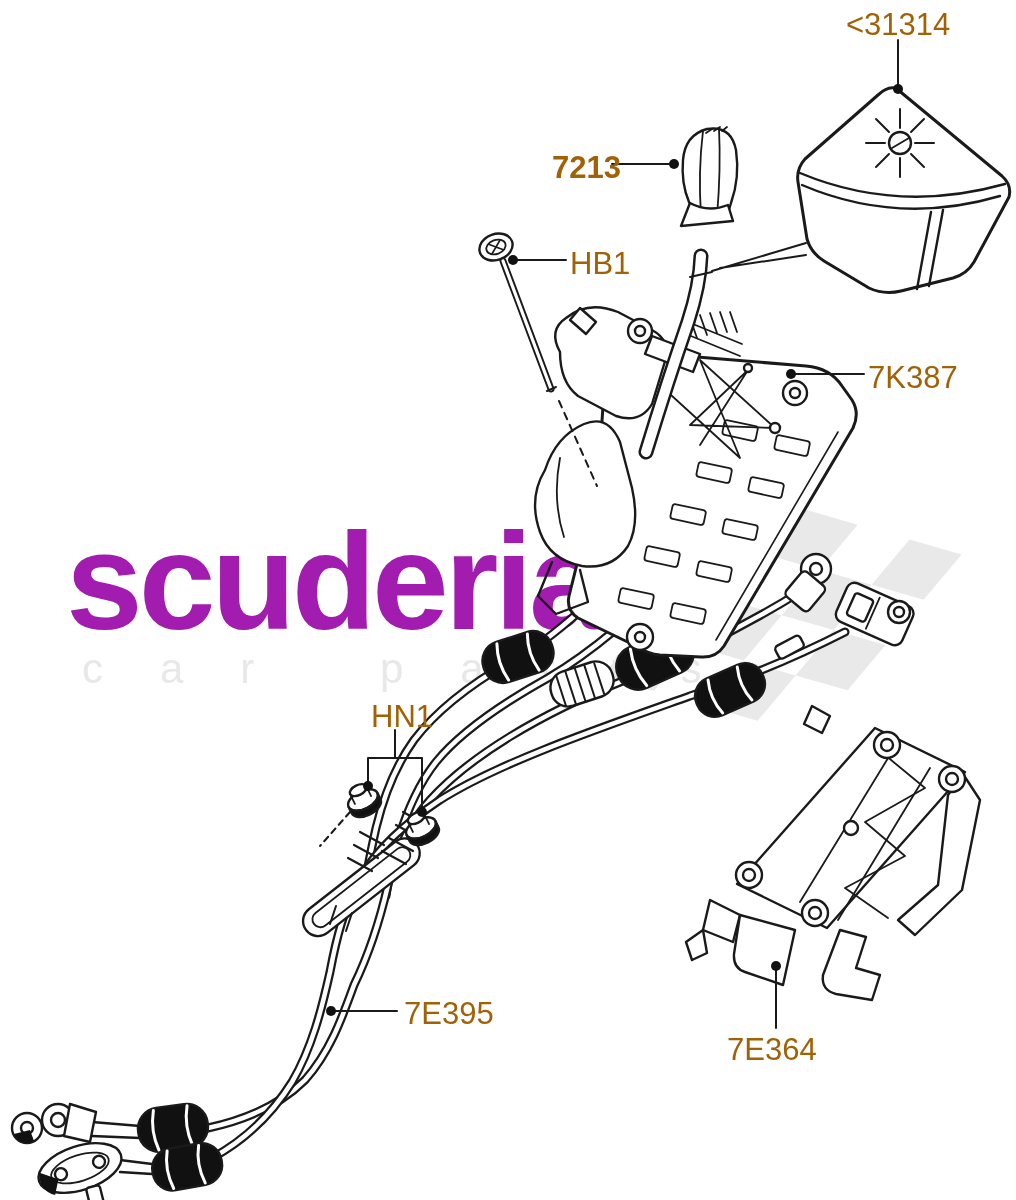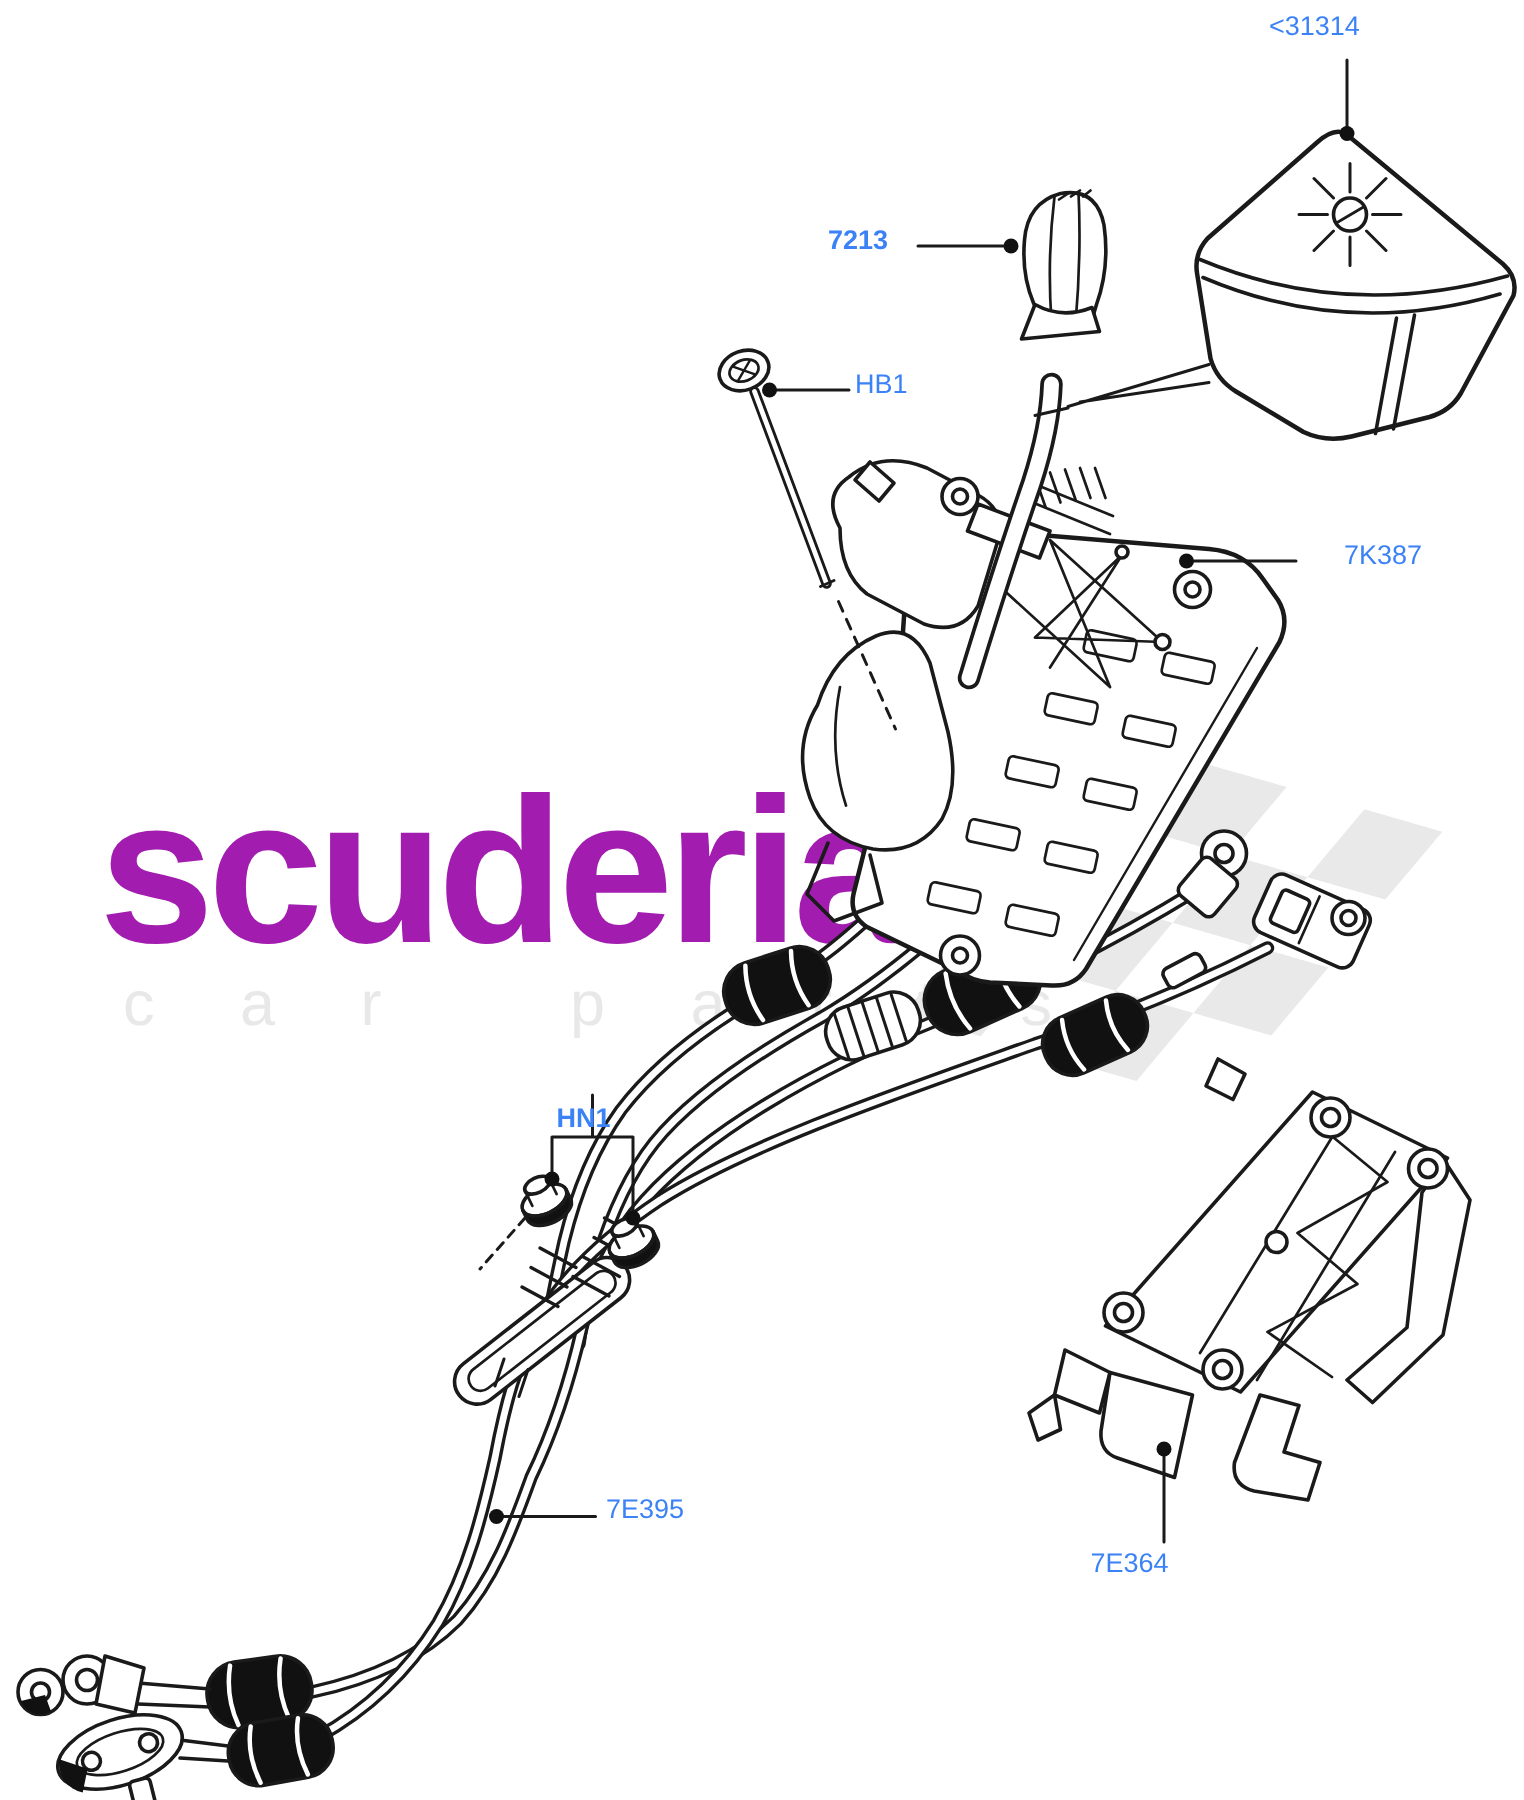--- a/index.html
+++ b/index.html
@@ -5,27 +5,27 @@
   html,body{margin:0;padding:0;background:#ffffff;}
   body{width:1016px;height:1200px;position:relative;overflow:hidden;
        font-family:"Liberation Sans",sans-serif;}
   .wm-brand{position:absolute;left:66px;top:512px;z-index:1;
             font-size:138px;font-weight:700;letter-spacing:-4px;
             color:#a21caf;white-space:nowrap;line-height:1;}
   .wm-tag{position:absolute;left:82px;top:648px;z-index:1;
           font-size:42px;font-weight:400;letter-spacing:57px;
           color:#e8e8e8;white-space:nowrap;line-height:1;}
   svg.art{position:absolute;left:0;top:0;z-index:2;}
-  .part-label{position:absolute;z-index:3;color:#3b82f6;
-              font-size:18px;line-height:1.1;white-space:nowrap;cursor:pointer;}
+  .part-label{position:absolute;z-index:3;color:#a16207;
+              font-size:31px;line-height:1.1;white-space:nowrap;cursor:pointer;}
   .lbl-31314{left:846px;top:8px;}
   .lbl-7213{left:552px;top:151px;font-weight:bold;}
   .lbl-hb1{left:570px;top:247px;}
-  .lbl-7k387{left:868px;top:361px;margin-left:28px;}
-  .lbl-hn1{left:371px;top:736px;font-weight:bold;}
+  .lbl-7k387{left:868px;top:361px;}
+  .lbl-hn1{left:371px;top:700px;}
   .lbl-7e395{left:404px;top:997px;}
   .lbl-7e364{left:727px;top:1033px;}
 </style>
 </head>
 <body>
 
 <div class="wm-brand">scuderia</div>
 <div class="wm-tag">car parts</div>
 
 <svg class="art" width="1016" height="1200" viewBox="0 0 1016 1200">

